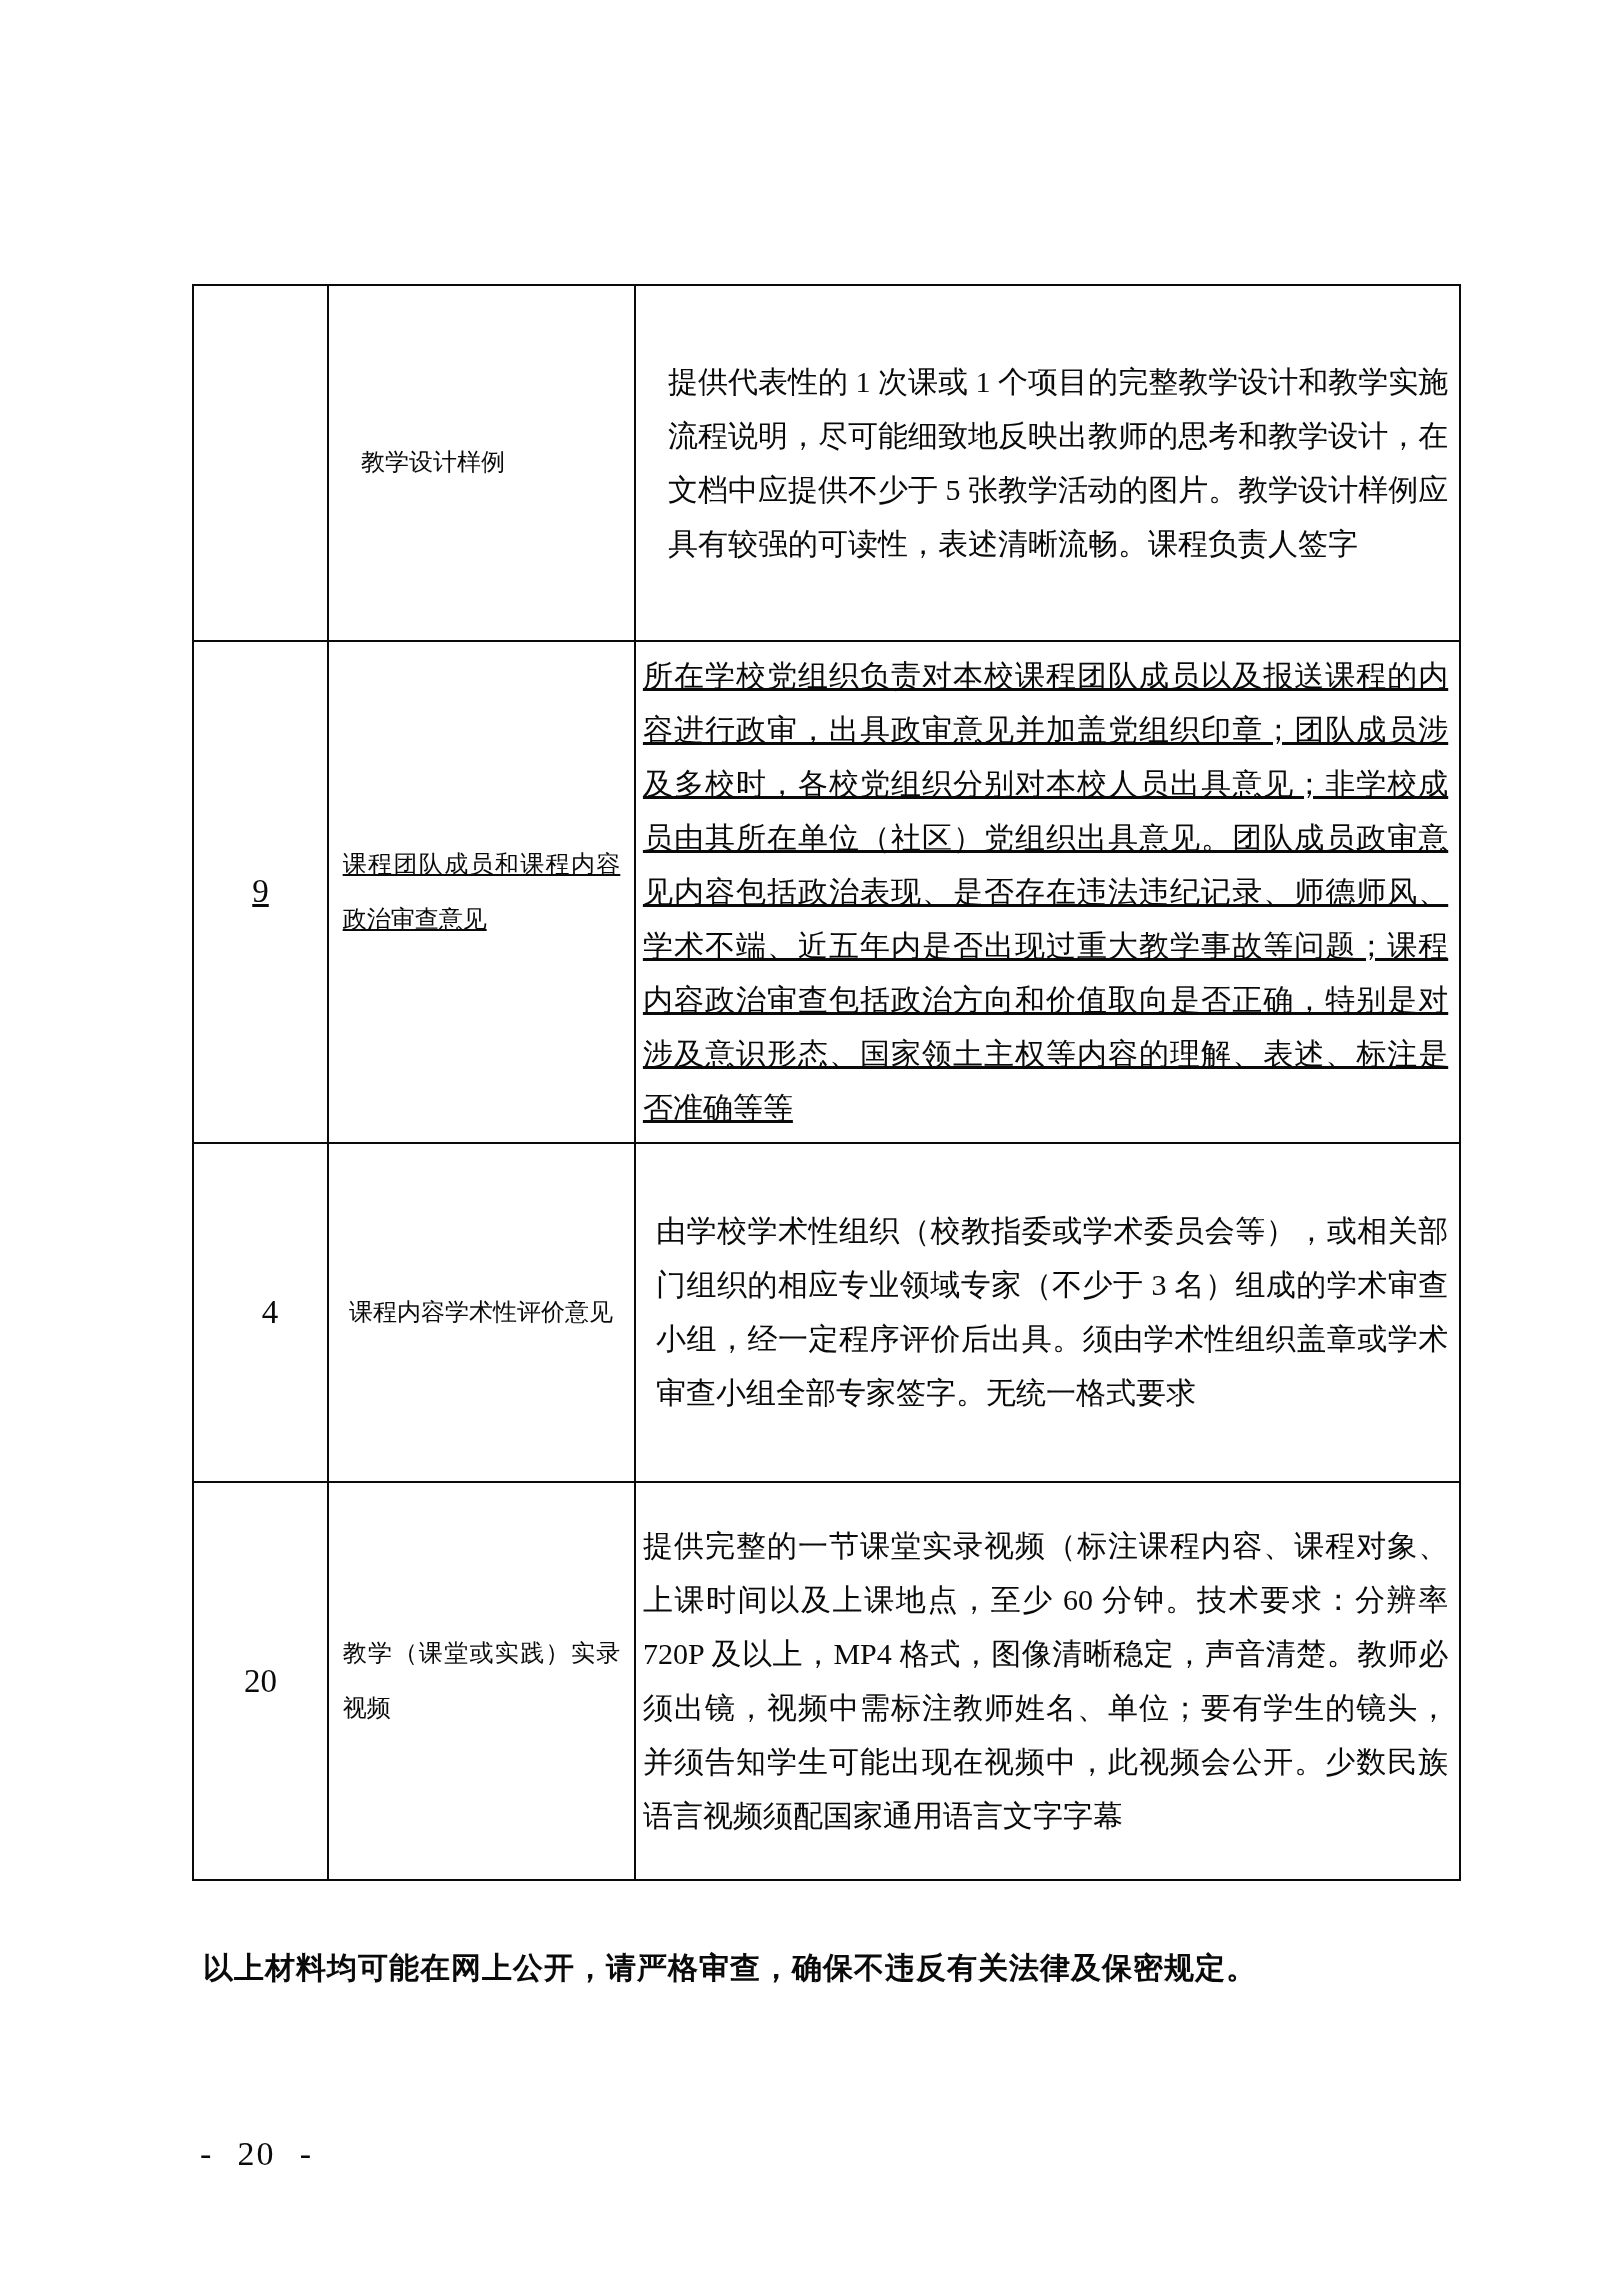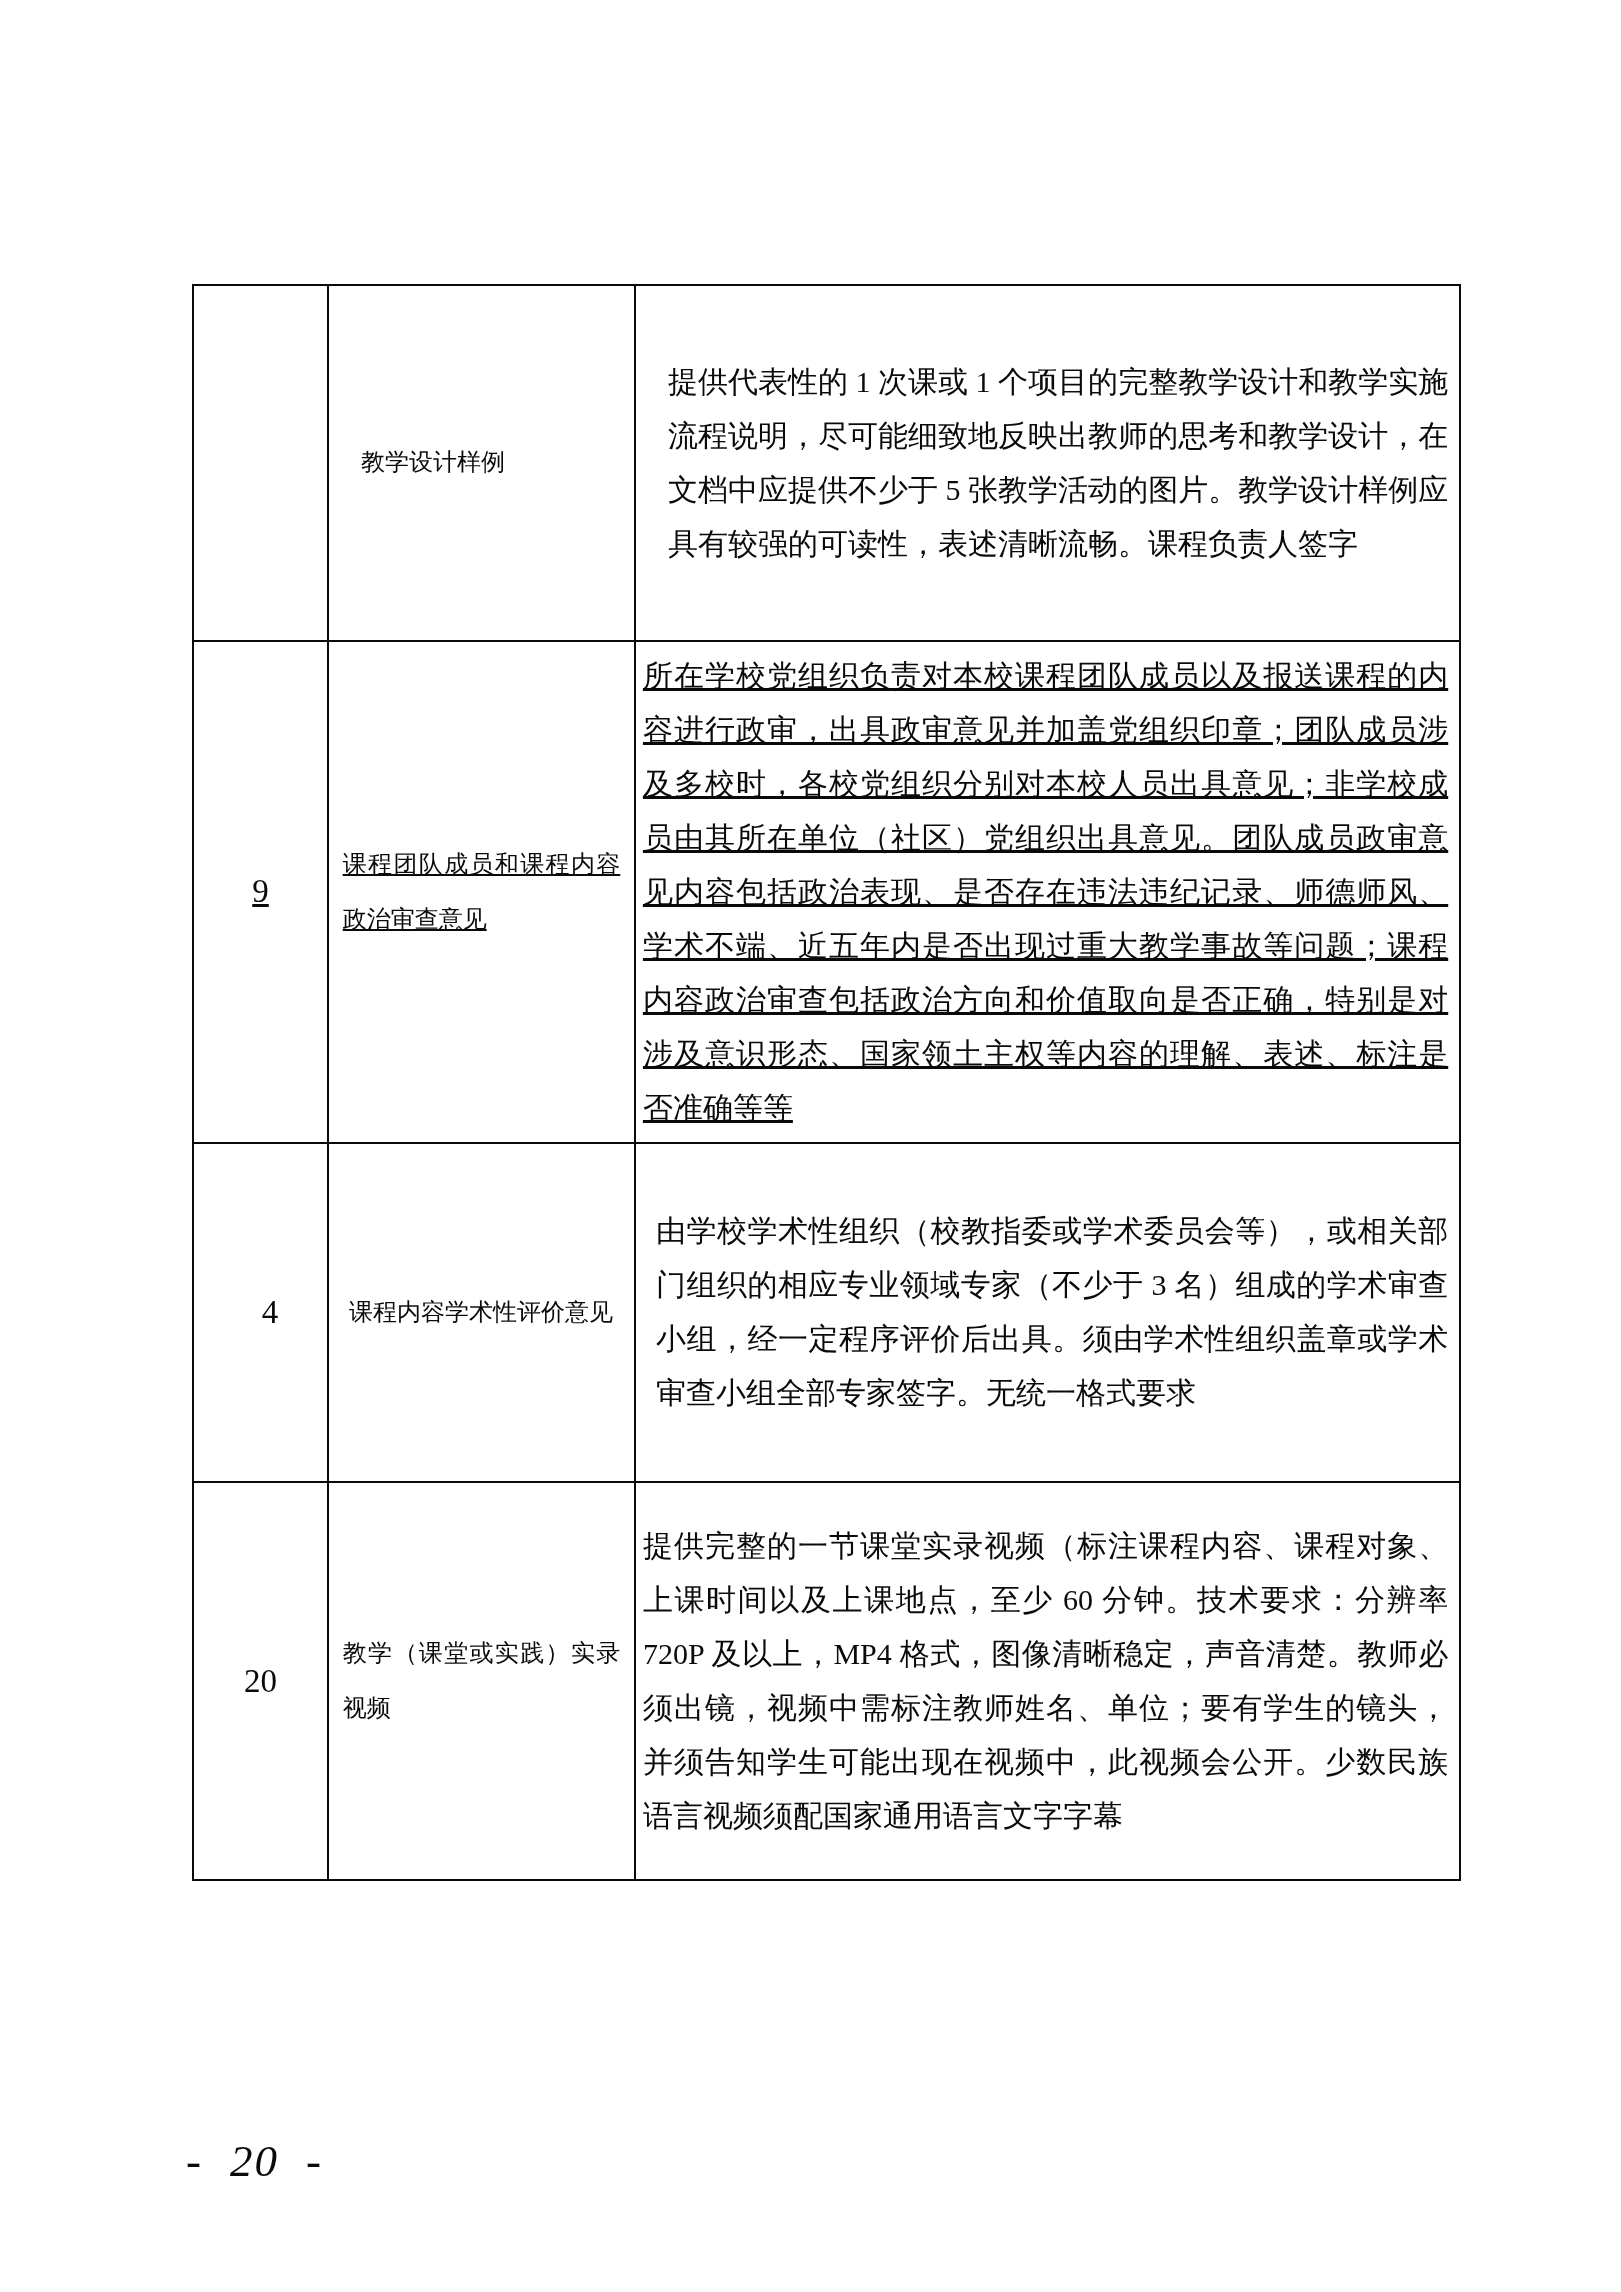--- a/index.html
+++ b/index.html
@@ -56,26 +56,25 @@
     top: 1945px;
     width: 1264px;
     margin: 0;
     font-size: 30px;
     line-height: 45px;
     font-weight: bold;
     letter-spacing: 1px;
   }
   .page-number {
     position: absolute;
-    left: 186px;
+    left: 200px;
     top: 2135px;
-    font-size: 45px;
+    font-size: 34px;
     word-spacing: 13.7px;
     letter-spacing: 2px;
-    font-style: italic;
   }
 </style>
 </head>
 <body>
 
 <div class="page">
 
   <table class="materials-table">
     <colgroup>
       <col style="width:135px">
@@ -99,17 +98,18 @@
         <td class="cell-desc">由学校学术性组织（校教指委或学术委员会等），或相关部门组织的相应专业领域专家（不少于 3 名）组成的学术审查小组，经一定程序评价后出具。须由学术性组织盖章或学术审查小组全部专家签字。无统一格式要求</td>
       </tr>
       <tr class="row-11">
         <td class="cell-no">20</td>
         <td class="cell-name">教学（课堂或实践）实录视频</td>
         <td class="cell-desc">提供完整的一节课堂实录视频（标注课程内容、课程对象、上课时间以及上课地点，至少 60 分钟。技术要求：分辨率 720P 及以上，MP4 格式，图像清晰稳定，声音清楚。教师必须出镜，视频中需标注教师姓名、单位；要有学生的镜头，并须告知学生可能出现在视频中，此视频会公开。少数民族语言视频须配国家通用语言文字字幕</td>
       </tr>
     </tbody>
   </table>
 
+  <p class="footer-note">以上材料均可能在网上公开，请严格审查，确保不违反有关法律及保密规定。</p>
 
   <div class="page-number">- 20 -</div>
 
 </div>
 
 
 </body></html>

